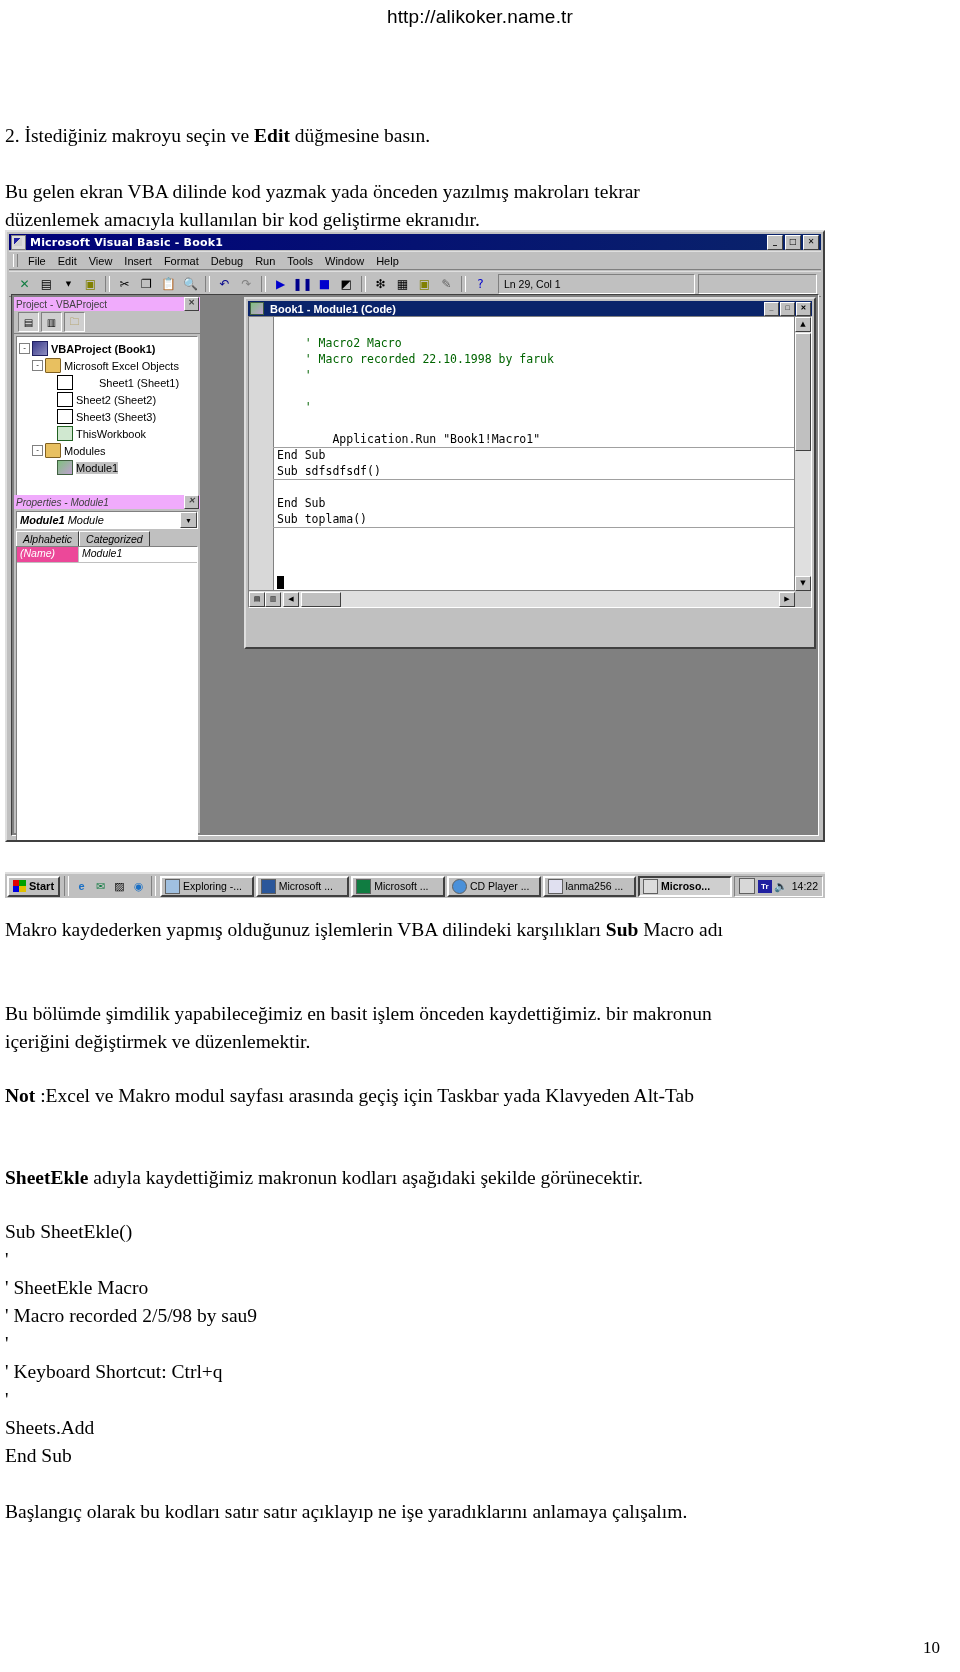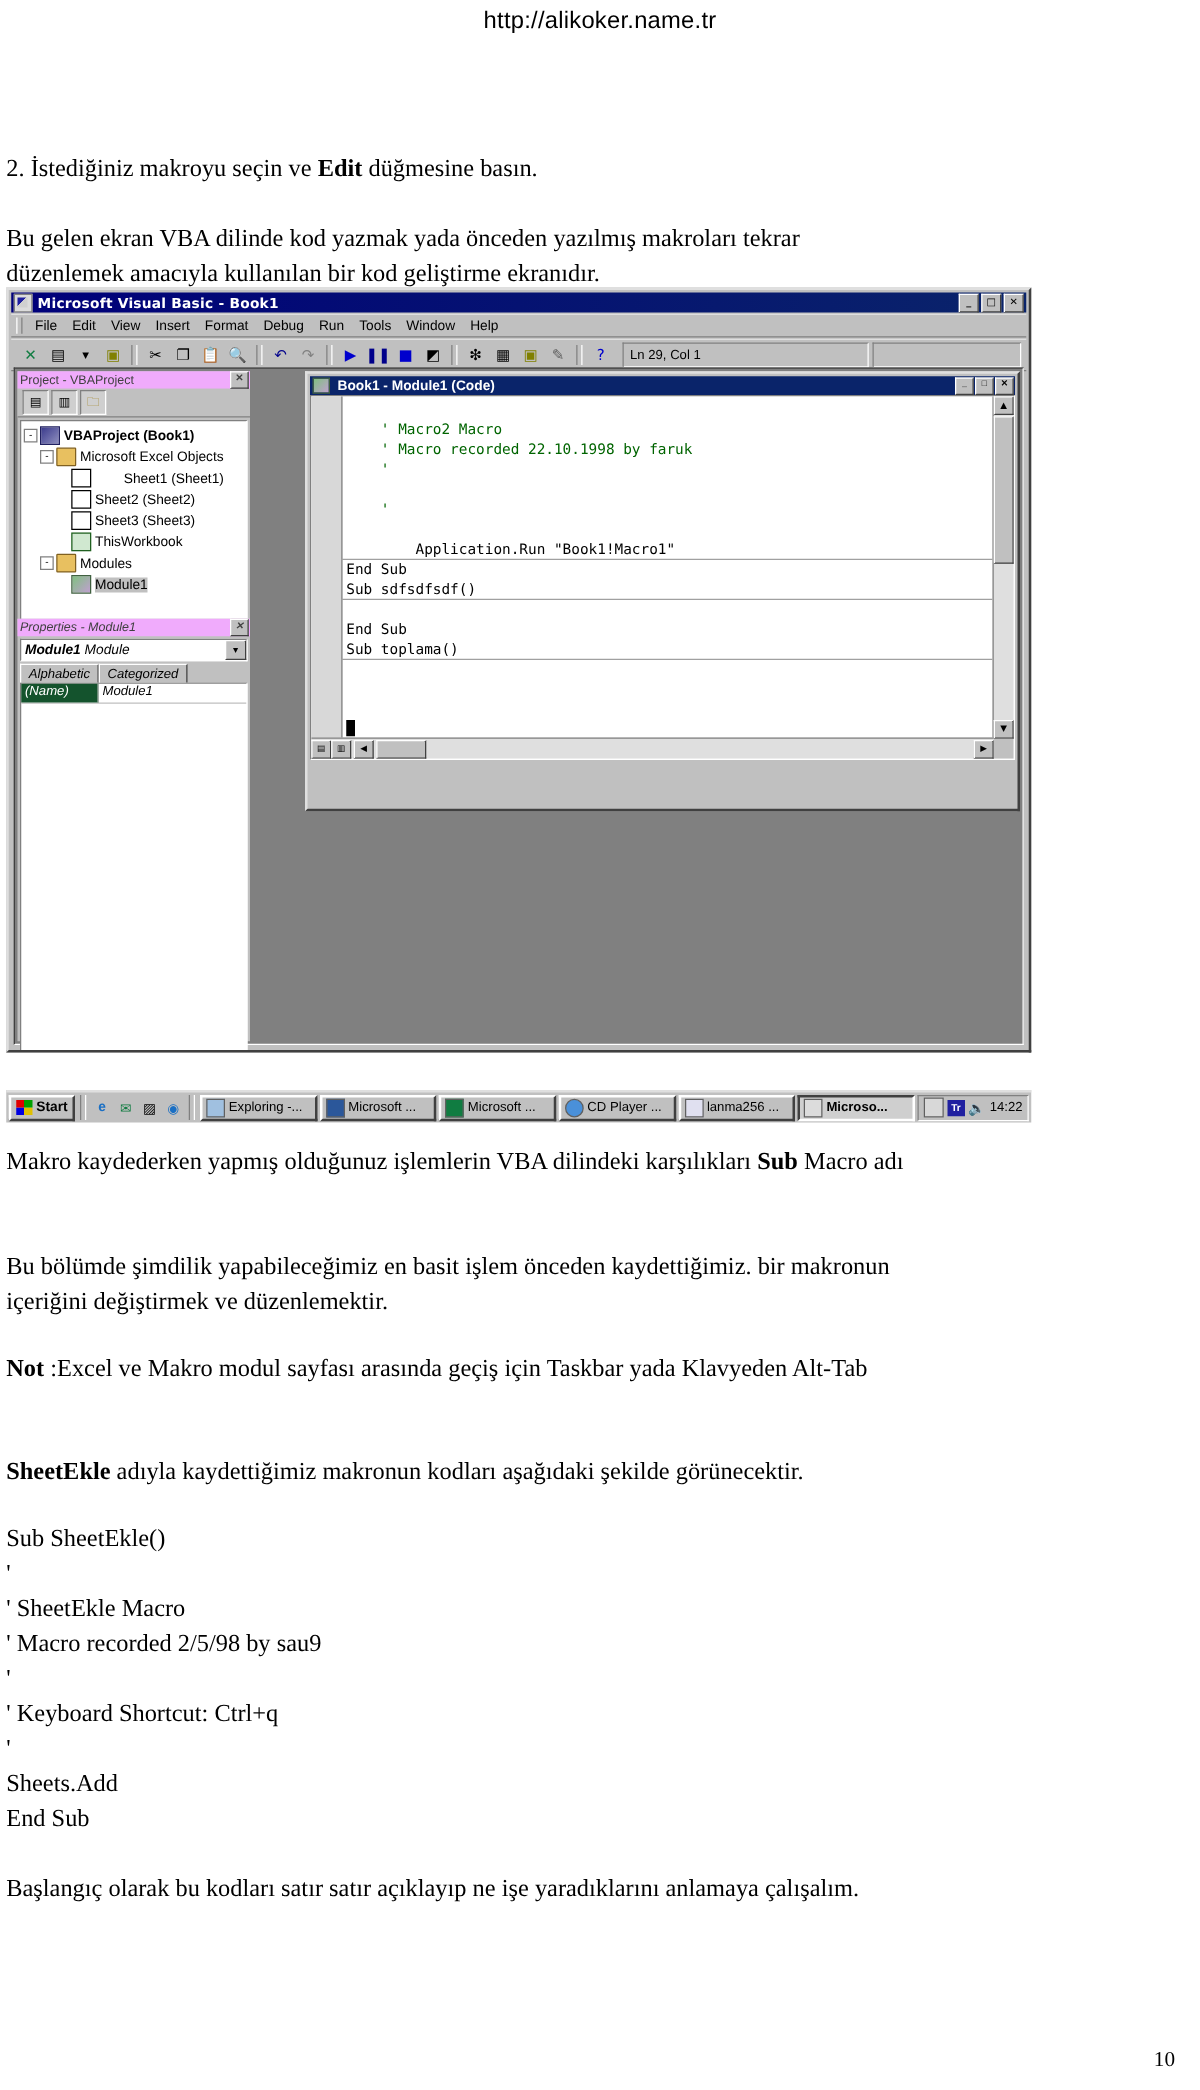--- a/index.html
+++ b/index.html
@@ -443,21 +443,21 @@
         <div class="pcombo">
           <span class="b">Module1</span>&nbsp;<span>Module</span>
           <div class="arrowbtn">▼</div>
         </div>
         <div class="ptabs">
           <div class="ptab active">Alphabetic</div>
           <div class="ptab">Categorized</div>
         </div>
         <div class="pgrid">
           <div class="prow">
-            <div class="pkey" style="background:#14532d;color:#fff;">(Name)</div>
+            <div class="pkey" style="background:#ec4899;color:#fff;">(Name)</div>
             <div class="pval">Module1</div>
           </div>
         </div>
       </div>
 
       <div class="codewin">
         <div class="codetitle">
           <div class="ticon ic-mod" style="width:12px;height:11px;"></div>
           <span style="margin-left:3px;">Book1 - Module1 (Code)</span>
           <div class="ctbtns">

